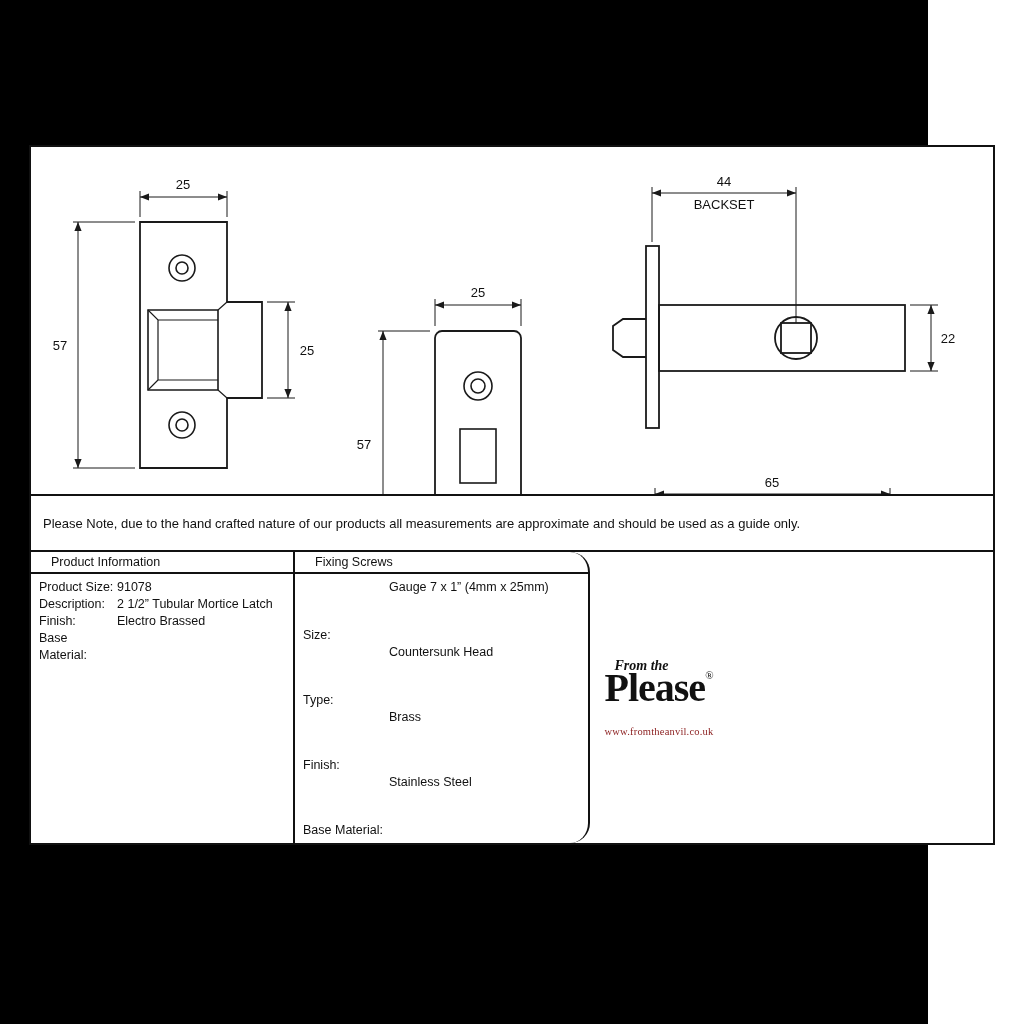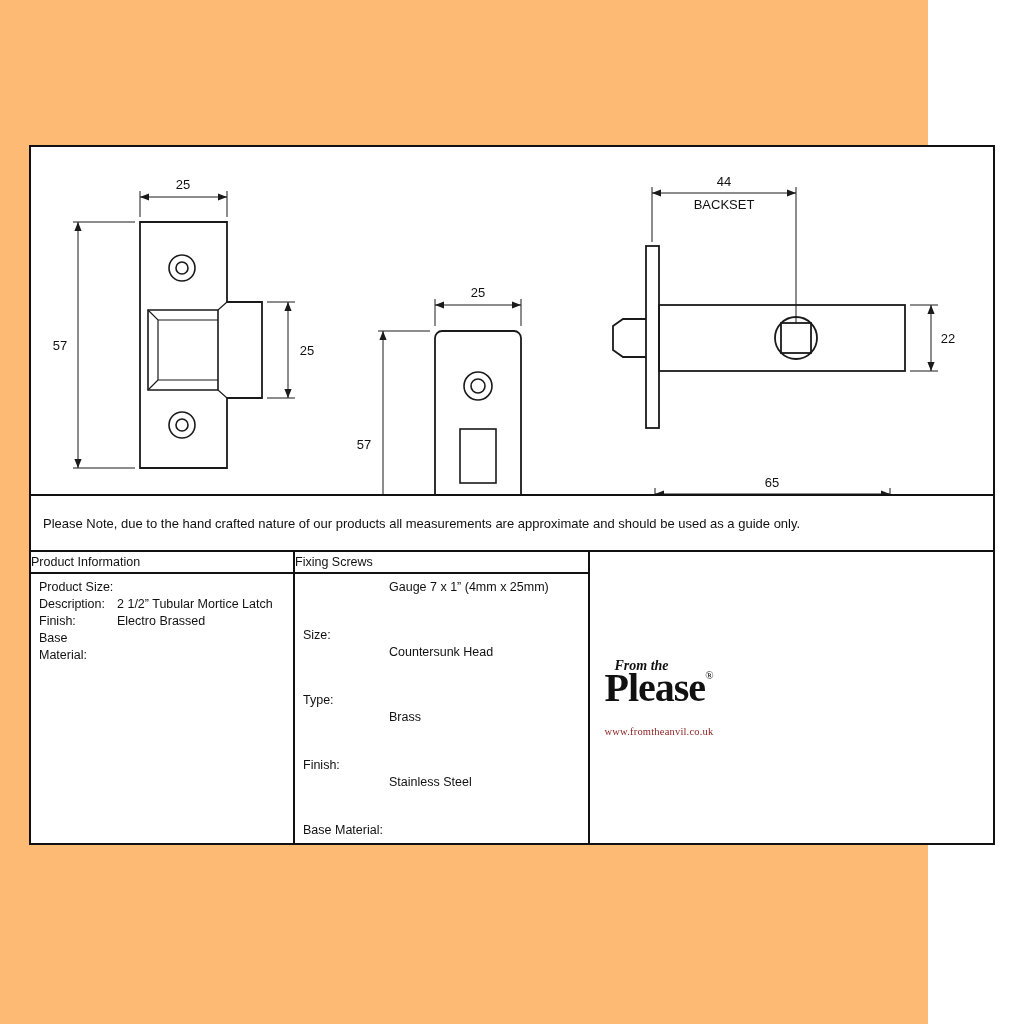--- a/index.html
+++ b/index.html
@@ -1,36 +1,36 @@
 <!DOCTYPE html>
 <html><head>
 <meta charset="utf-8">
 <style>
   html,body{margin:0;padding:0;background:#fff;}
-  .page{position:relative;width:928px;height:1024px;background:#fdba74;color:#111;
+  .page{position:relative;width:928px;height:1024px;background:#000000;color:#111;
         font-family:"Liberation Sans",sans-serif;}
   .sheet{position:absolute;left:29px;top:145px;width:966px;height:700px;
          border:2px solid #111;box-sizing:border-box;background:#fff;
          display:flex;flex-direction:column;}
   .drawing-area{height:546px;overflow:hidden;}
   svg{display:block;}
   svg .obj{stroke:#1a1a1a;fill:none;}
   svg .dimline{stroke:#1a1a1a;fill:none;stroke-width:1;}
   svg text.dim{font-family:"Liberation Sans",sans-serif;font-size:13px;fill:#111;
                stroke:none;text-anchor:middle;}
   .note-row{border-top:2px solid #111;height:34px;display:flex;align-items:center;
             padding:16px 12px;font-size:13px;}
   .spec-table{border-top:2px solid #111;flex:1;display:flex;}
   .col{box-sizing:border-box;display:flex;flex-direction:column;}
   .col.bordered{border-right:2px solid #111;}
   .col-product{width:264px;}
   .col-pack{width:265px;}
-  .col-fixing{width:295px;}
+  .col-fixing{width:295px;border-radius:20px;}
   .col-brand{width:138px;align-items:center;justify-content:center;}
-  .col-header{height:22px;border-bottom:2px solid #111;padding:3px 0 0;
+  .col-header{height:22px;border-bottom:2px solid #111;padding:3px 20px 0;
               font-size:12.5px;box-sizing:border-box;}
   .col-body{flex:1;padding:5px 8px 4px;font-size:12.5px;line-height:17px;}
   .kv-row{display:flex;}
   .kv-label{flex:0 0 auto;}
   .col-product .kv-label{width:78px;}
   .col-fixing .kv-label{width:86px;margin-top:48px;}
   .kv-value{flex:1;}
   .brand{text-align:center;}
   .brand-pre{font-family:"Liberation Serif",serif;font-style:italic;font-size:14px;
              text-align:left;margin:0 0 -7px 10px;font-weight:bold;}
@@ -158,20 +158,21 @@
       <span>Please Note, due to the hand crafted nature of our products all measurements are approximate and should be used as a guide only.</span>
     </div>
 
     <div class="spec-table">
 
       <div class="col col-product bordered">
         <div class="col-header">Product Information</div>
         <div class="col-body">
           <div class="kv-row">
             <span class="kv-label">Product Size:</span>
+            <span class="kv-value">91078</span>
           </div>
           <div class="kv-row">
             <span class="kv-label">Description:</span>
             <span class="kv-value">2 1/2” Tubular Mortice Latch</span>
           </div>
           <div class="kv-row">
             <span class="kv-label">Finish:</span>
             <span class="kv-value">Electro Brassed</span>
           </div>
           <div class="kv-row">

